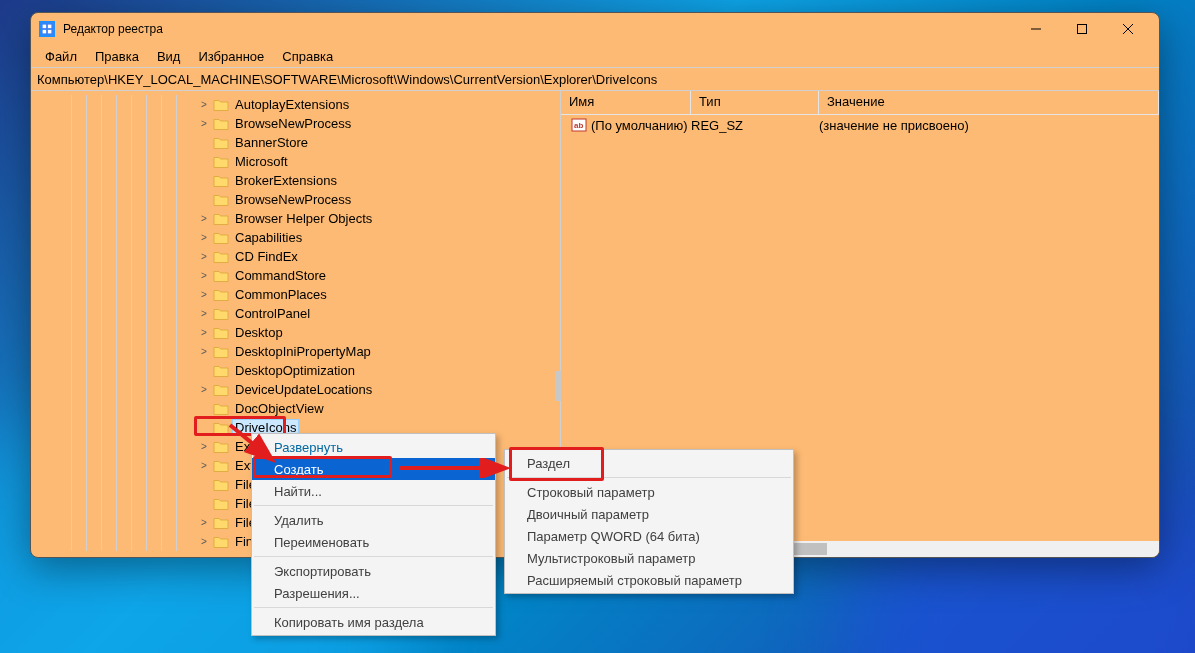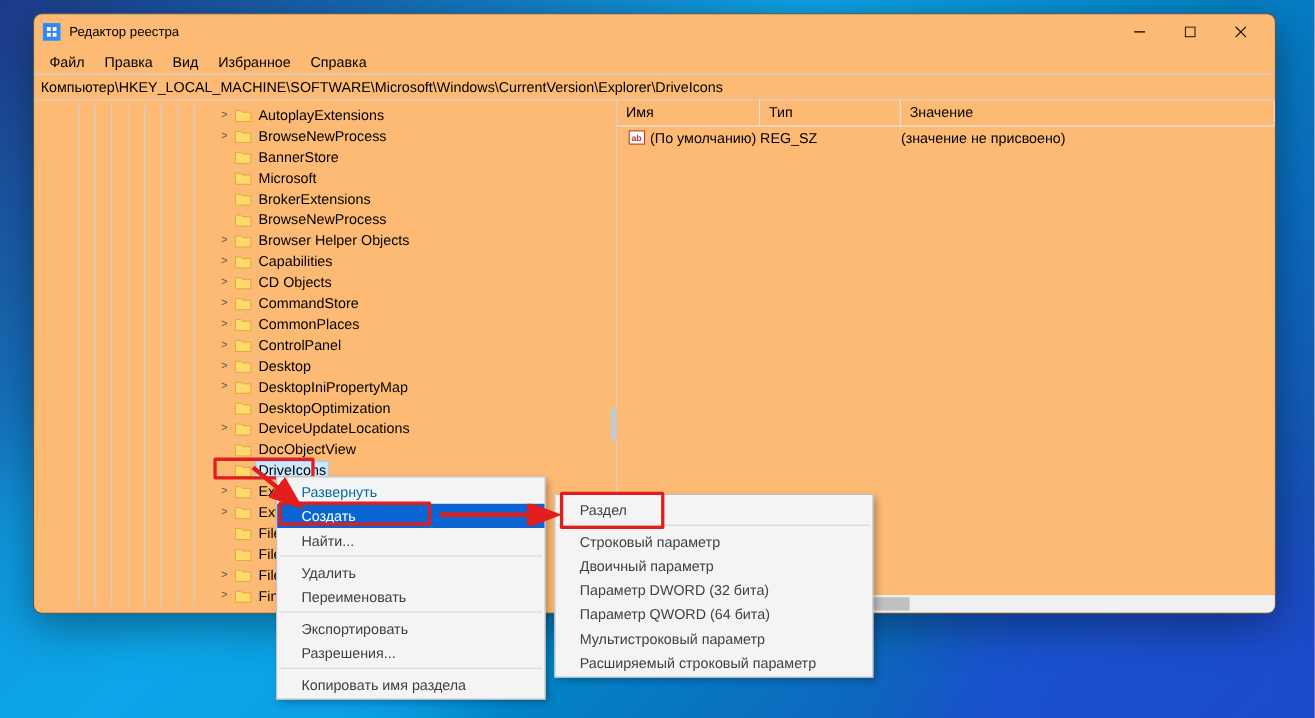--- a/index.html
+++ b/index.html
@@ -285,21 +285,21 @@
               <span class="vl" style="left: 115px;"></span>
               <span class="vl" style="left: 130px;"></span>
               <span class="vl" style="left: 145px;"></span>
             </span>
             <span class="expander">&gt;</span>
             <span class="folder-ico">
               <svg viewBox="0 0 16 14">
                 <path d="M1 2.5 L6 2.5 L7.5 4 L15 4 L15 12.5 L1 12.5 Z" fill="#ffd96b" stroke="#d4a030" stroke-width="0.7"></path>
               </svg>
             </span>
-            <span class="tree-label">CD Objects</span>
+            <span class="tree-label">CD FindEx</span>
           </div>
           <div class="tree-row">
             <span class="depth-lines" style="width: 166px;">
               <span class="vl" style="left: 40px;"></span>
               <span class="vl" style="left: 55px;"></span>
               <span class="vl" style="left: 70px;"></span>
               <span class="vl" style="left: 85px;"></span>
               <span class="vl" style="left: 100px;"></span>
               <span class="vl" style="left: 115px;"></span>
               <span class="vl" style="left: 130px;"></span>
@@ -646,23 +646,20 @@
 <div class="context-menu cm2" id="cm2">
     <div class="cm-item">
       <span>Раздел</span>
     </div>
     <div class="cm-sep"></div>
     <div class="cm-item">
       <span>Строковый параметр</span>
     </div>
     <div class="cm-item">
       <span>Двоичный параметр</span>
-    </div>
-    <div class="cm-item">
-      <span>Параметр DWORD (32 бита)</span>
     </div>
     <div class="cm-item">
       <span>Параметр QWORD (64 бита)</span>
     </div>
     <div class="cm-item">
       <span>Мультистроковый параметр</span>
     </div>
     <div class="cm-item">
       <span>Расширяемый строковый параметр</span>
     </div>

